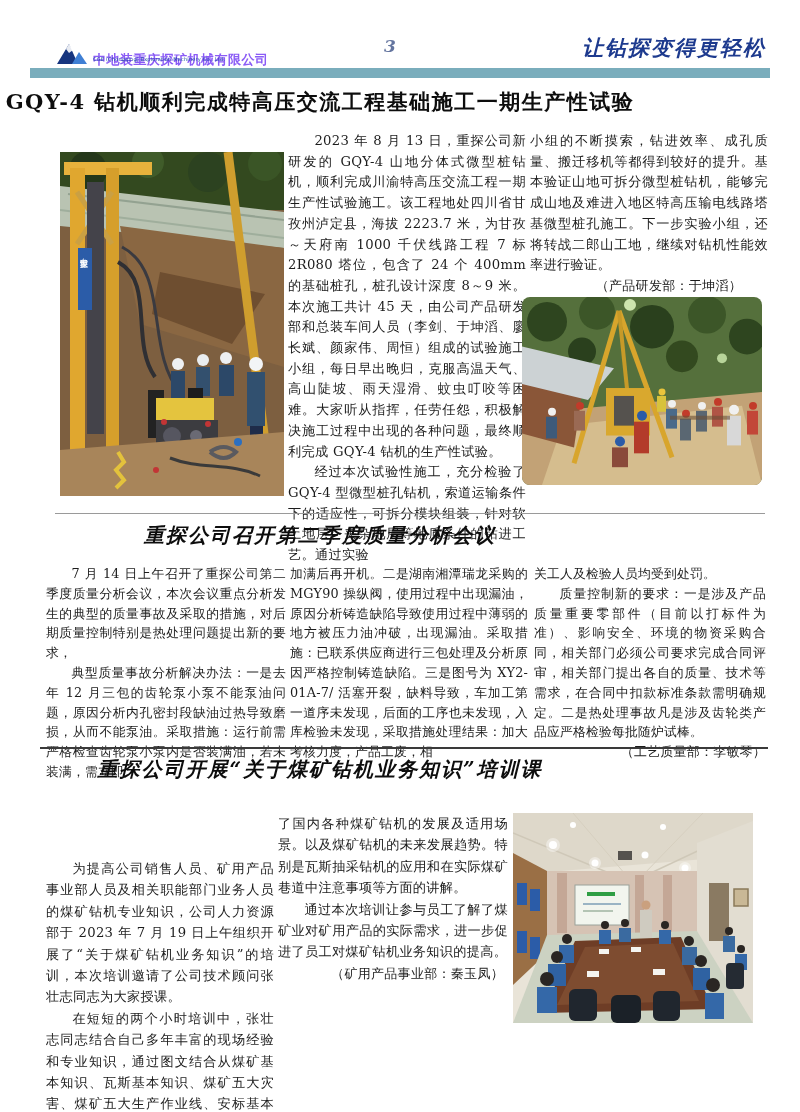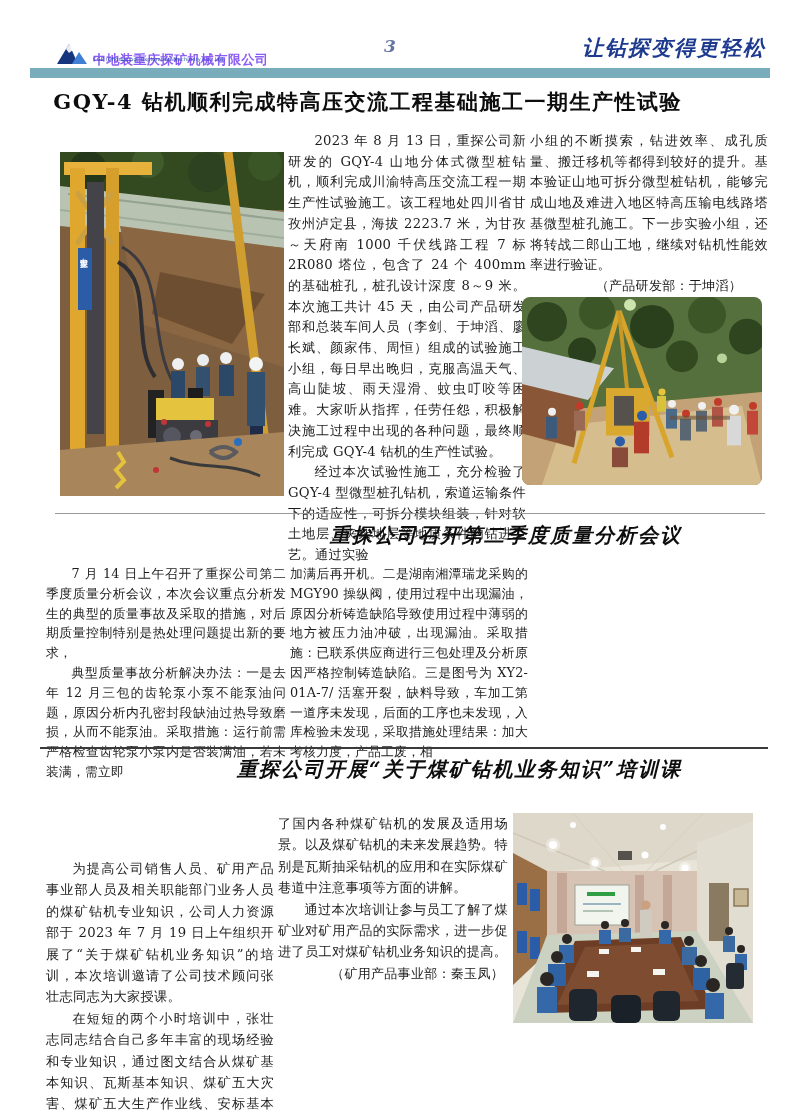--- a/index.html
+++ b/index.html
@@ -12,21 +12,21 @@
   .logo-icon{left:56px;top:40px;width:32px;height:26px;}
   .company-name{left:93px;top:51px;font-family:"DejaVu Sans","Liberation Sans",sans-serif;
     font-weight:bold;font-size:13px;color:#8b5cf6;letter-spacing:.5px;}
   .company-en{left:93px;top:56px;font-family:"DejaVu Sans","Liberation Sans",sans-serif;
     font-size:5px;color:#1d4fa0;letter-spacing:.2px;}
   .page-number{left:384px;top:36px;font-size:17px;font-style:italic;color:#64759f;font-weight:bold;}
   .slogan{right:34px;top:34px;font-size:21px;font-weight:bold;font-style:italic;
     color:#1d3a8e;letter-spacing:2px;}
   .accent-bar{left:30px;top:68px;width:740px;height:10px;background:#7aadbc;}
   
-  .a-title{left:0;width:640px;text-align:right;font-weight:bold;color:#0d0d0d;padding-left:42px;}
+  .a-title{left:0;width:640px;text-align:center;font-weight:bold;color:#0d0d0d;}
   .title1{top:88px;font-size:21px;letter-spacing:1.5px;}
   .title-cal{font-size:20px;letter-spacing:2px;font-style:italic;}
   .title2{top:522px;}
   .title3{top:756px;}
   
   .col{text-align:justify;}
   .col p{margin:0;}
   .col p.ind{text-indent:2em;}
   .b1{font-size:13.2px;line-height:20.7px;letter-spacing:.3px;}
   .b2{font-size:12.8px;line-height:19.8px;letter-spacing:.2px;}
@@ -177,20 +177,25 @@
   <div class="abs divider div1"></div>
 
   <div class="abs a-title title-cal title2">重探公司召开第二季度质量分析会议</div>
 
   <div class="abs col b2" style="left:46px;top:564px;width:240px;">
     <p class="ind">7 月 14 日上午召开了重探公司第二季度质量分析会议，本次会议重点分析发生的典型的质量事故及采取的措施，对后期质量控制特别是热处理问题提出新的要求，</p>
     <p class="ind">典型质量事故分析解决办法：一是去年 12 月三包的齿轮泵小泵不能泵油问题，原因分析内孔密封段缺油过热导致磨损，从而不能泵油。采取措施：运行前需严格检查齿轮泵小泵内是否装满油，若未装满，需立即</p>
   </div>
   <div class="abs col b2" style="left:290px;top:564px;width:238px;">
     <p>加满后再开机。二是湖南湘潭瑞龙采购的 MGY90 操纵阀，使用过程中出现漏油，原因分析铸造缺陷导致使用过程中薄弱的地方被压力油冲破，出现漏油。采取措施：已联系供应商进行三包处理及分析原因严格控制铸造缺陷。三是图号为 XY2-01A-7/ 活塞开裂，缺料导致，车加工第一道序未发现，后面的工序也未发现，入库检验未发现，采取措施处理结果：加大考核力度，产品工废，相</p>
+  </div>
+  <div class="abs col b2" style="left:534px;top:564px;width:232px;">
+    <p>关工人及检验人员均受到处罚。</p>
+    <p class="ind">质量控制新的要求：一是涉及产品质量重要零部件（目前以打标件为准）、影响安全、环境的物资采购合同，相关部门必须公司要求完成合同评审，相关部门提出各自的质量、技术等需求，在合同中扣款标准条款需明确规定。二是热处理事故凡是涉及齿轮类产品应严格检验每批随炉试棒。</p>
+    <p class="credit">（工艺质量部：李敏琴）</p>
   </div>
 
   <div class="abs divider div2"></div>
 
   <div class="abs a-title title-cal title3">重探公司开展“关于煤矿钻机业务知识”培训课</div>
 
   <div class="abs col b3" style="left:46px;top:858px;width:228px;">
     <p class="ind">为提高公司销售人员、矿用产品事业部人员及相关职能部门业务人员的煤矿钻机专业知识，公司人力资源部于 2023 年 7 月 19 日上午组织开展了“关于煤矿钻机业务知识”的培训，本次培训邀请了公司技术顾问张壮志同志为大家授课。</p>
     <p class="ind">在短短的两个小时培训中，张壮志同志结合自己多年丰富的现场经验和专业知识，通过图文结合从煤矿基本知识、瓦斯基本知识、煤矿五大灾害、煤矿五大生产作业线、安标基本知识等方面深入浅出地为大家讲解</p>
   </div>

